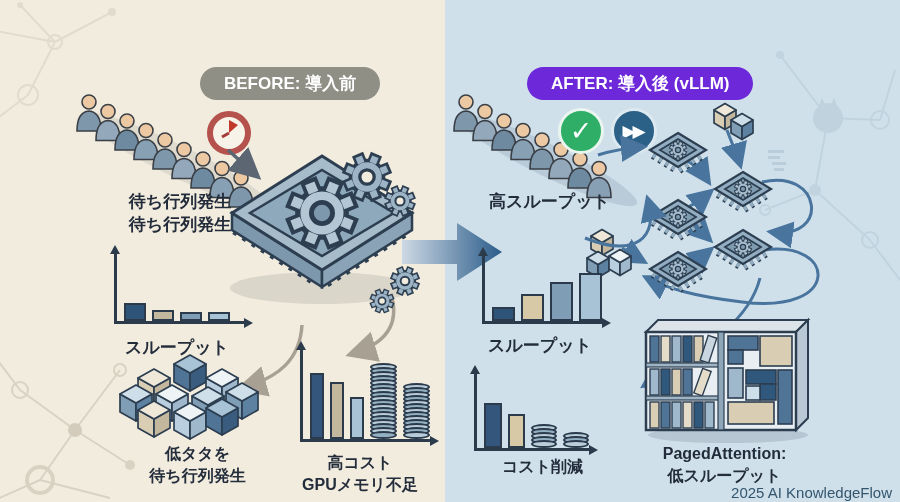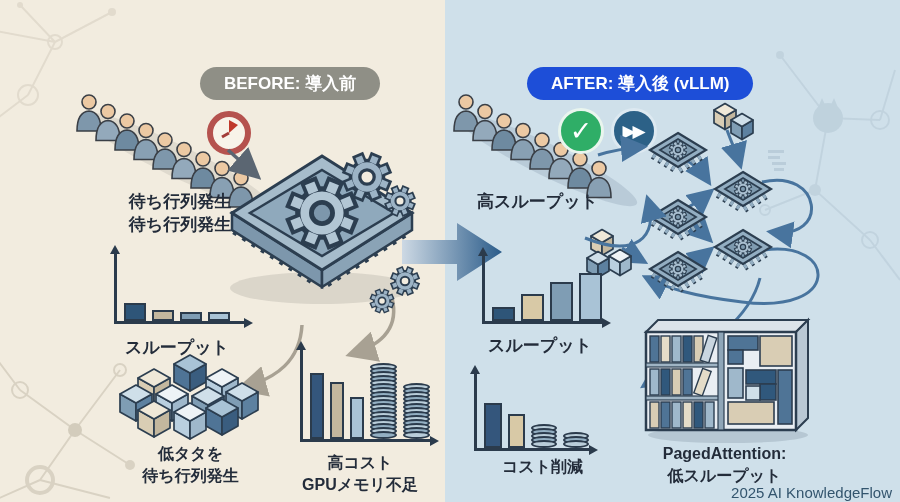--- a/index.html
+++ b/index.html
@@ -3,21 +3,21 @@
 <meta charset="utf-8">
 <style>
   html,body{margin:0;padding:0;}
   body{font-family:"Liberation Sans","DejaVu Sans",sans-serif;}
   #canvas{position:relative;width:900px;height:502px;overflow:hidden;background:#f2ecdf;}
   .bg-left{position:absolute;left:0;top:0;width:445px;height:502px;background:#f2ecdf;}
   .bg-right{position:absolute;left:445px;top:0;width:455px;height:502px;background:#cfe0ea;}
   .title{position:absolute;left:0;top:14px;width:900px;text-align:center;font-size:27px;font-weight:800;color:#1d2b3d;letter-spacing:.5px;margin:0;}
   .badge{position:absolute;top:67px;padding:5px 24px;border-radius:18px;font-size:17px;font-weight:700;color:#ffffff;white-space:nowrap;}
   .badge.before{left:200px;background:#8f8f86;}
-  .badge.after{left:527px;background:#1d4ed8;text-align:right;}
+  .badge.after{left:527px;background:#6d28d9;text-align:right;}
   .caption{position:absolute;text-align:center;font-weight:700;color:#232c3a;font-size:17px;line-height:23px;}
   .caption.small{font-size:16px;line-height:22px;}
   .chart-label{position:absolute;text-align:center;font-weight:700;color:#232c3a;font-size:17px;}
   .mini-chart{position:absolute;}
   .mini-chart .plot{position:absolute;left:12px;right:8px;bottom:10px;top:8px;border-left:3px solid #2b3b4c;border-bottom:3px solid #2b3b4c;display:flex;align-items:flex-end;gap:6px;padding-left:7px;box-sizing:border-box;}
   .mini-chart .arr-up{position:absolute;left:8px;top:-1px;width:0;height:0;border-left:5.5px solid transparent;border-right:5.5px solid transparent;border-bottom:9px solid #2b3b4c;}
   .mini-chart .arr-right{position:absolute;right:-1px;bottom:6px;width:0;height:0;border-top:5.5px solid transparent;border-bottom:5.5px solid transparent;border-left:9px solid #2b3b4c;}
   .bar{border:2px solid #2b3b4c;box-sizing:border-box;width:22px;}
   .coins{display:flex;flex-direction:column;width:28px;}
   .coin{width:28px;height:8px;border-radius:50%;border:2px solid #2b3b4c;box-sizing:border-box;margin-top:-4px;}
@@ -282,21 +282,21 @@
       <polygon points="30,58 46,67 46,85 30,76" fill="#d9cdb4" stroke="#2c3e50" stroke-width="1.7" stroke-linejoin="round"></polygon>
       <polygon points="62,58 46,67 46,85 62,76" fill="#c3b79e" stroke="#2c3e50" stroke-width="1.7" stroke-linejoin="round"></polygon>
       <polygon points="46,49 62,58 46,67 30,58" fill="#efe8d8" stroke="#2c3e50" stroke-width="1.7" stroke-linejoin="round"></polygon>
       <polygon points="66,60 82,69 82,87 66,78" fill="#b9cfdf" stroke="#2c3e50" stroke-width="1.7" stroke-linejoin="round"></polygon>
       <polygon points="98,60 82,69 82,87 98,78" fill="#9fb8cb" stroke="#2c3e50" stroke-width="1.7" stroke-linejoin="round"></polygon>
       <polygon points="82,51 98,60 82,69 66,60" fill="#eef3f6" stroke="#2c3e50" stroke-width="1.7" stroke-linejoin="round"></polygon>
       <polygon points="98,56 114,65 114,83 98,74" fill="#4f7496" stroke="#2c3e50" stroke-width="1.7" stroke-linejoin="round"></polygon>
       <polygon points="130,56 114,65 114,83 130,74" fill="#3a5d7f" stroke="#2c3e50" stroke-width="1.7" stroke-linejoin="round"></polygon>
       <polygon points="114,47 130,56 114,65 98,56" fill="#a9c3d6" stroke="#2c3e50" stroke-width="1.7" stroke-linejoin="round"></polygon>
     </svg>
-  <div class="caption small" style="left:108px;top:443px;width:165px;">
+  <div class="caption small" style="left:115px;top:443px;width:165px;">
     <span>低タタを</span><br>
     <span>待ち行列発生</span>
   </div>
 
   <div class="mini-chart" data-chart="1" style="left:288px;top:342px;width:150px;height:110px;">
     <div class="arr-up"></div>
     <div class="plot">
         <div class="bar" style="height: 66px; background: rgb(52, 86, 124);"></div>
         <div class="bar" style="height: 57px; background: rgb(195, 183, 158);"></div>
         <div class="bar" style="height: 42px; background: rgb(169, 195, 214);"></div>
@@ -371,21 +371,21 @@
       <circle cx="128" cy="69" r="7" fill="#ecc9a3" stroke="#3a3f46" stroke-width="1.6"></circle>
       <path d="M 135 107.5 Q 135 88.5 147 87.5 Q 159 88.5 159 107.5 Z" fill="#88a0b3" stroke="#3a3f46" stroke-width="1.6"></path>
       <circle cx="147" cy="78.5" r="7" fill="#ecc9a3" stroke="#3a3f46" stroke-width="1.6"></circle>
     </svg>
   <div class="circle-icon check-circle">
       <span>✓</span>
     </div>
   <div class="circle-icon ff-circle">
       <span>▶▶</span>
     </div>
-  <div class="caption" style="left:450px;top:190px;width:175px;">
+  <div class="caption" style="left:462px;top:190px;width:175px;">
     <span>高スループット</span><br>
   </div>
 
   <svg id="net-svg" style="left:592px;top:100px" width="300" height="220">
     <defs>
       <marker id="mblue" markerWidth="9" markerHeight="9" refX="7" refY="4.5" orient="auto">
           <path d="M0,0 L9,4.5 L0,9 z" fill="#48749e"></path>
         </marker>
       <g id="chip-s">
         <line x1="3" y1="22" x2="27" y2="37" stroke="#2c3e50" stroke-width="8" stroke-dasharray="3 4.5"></line>

